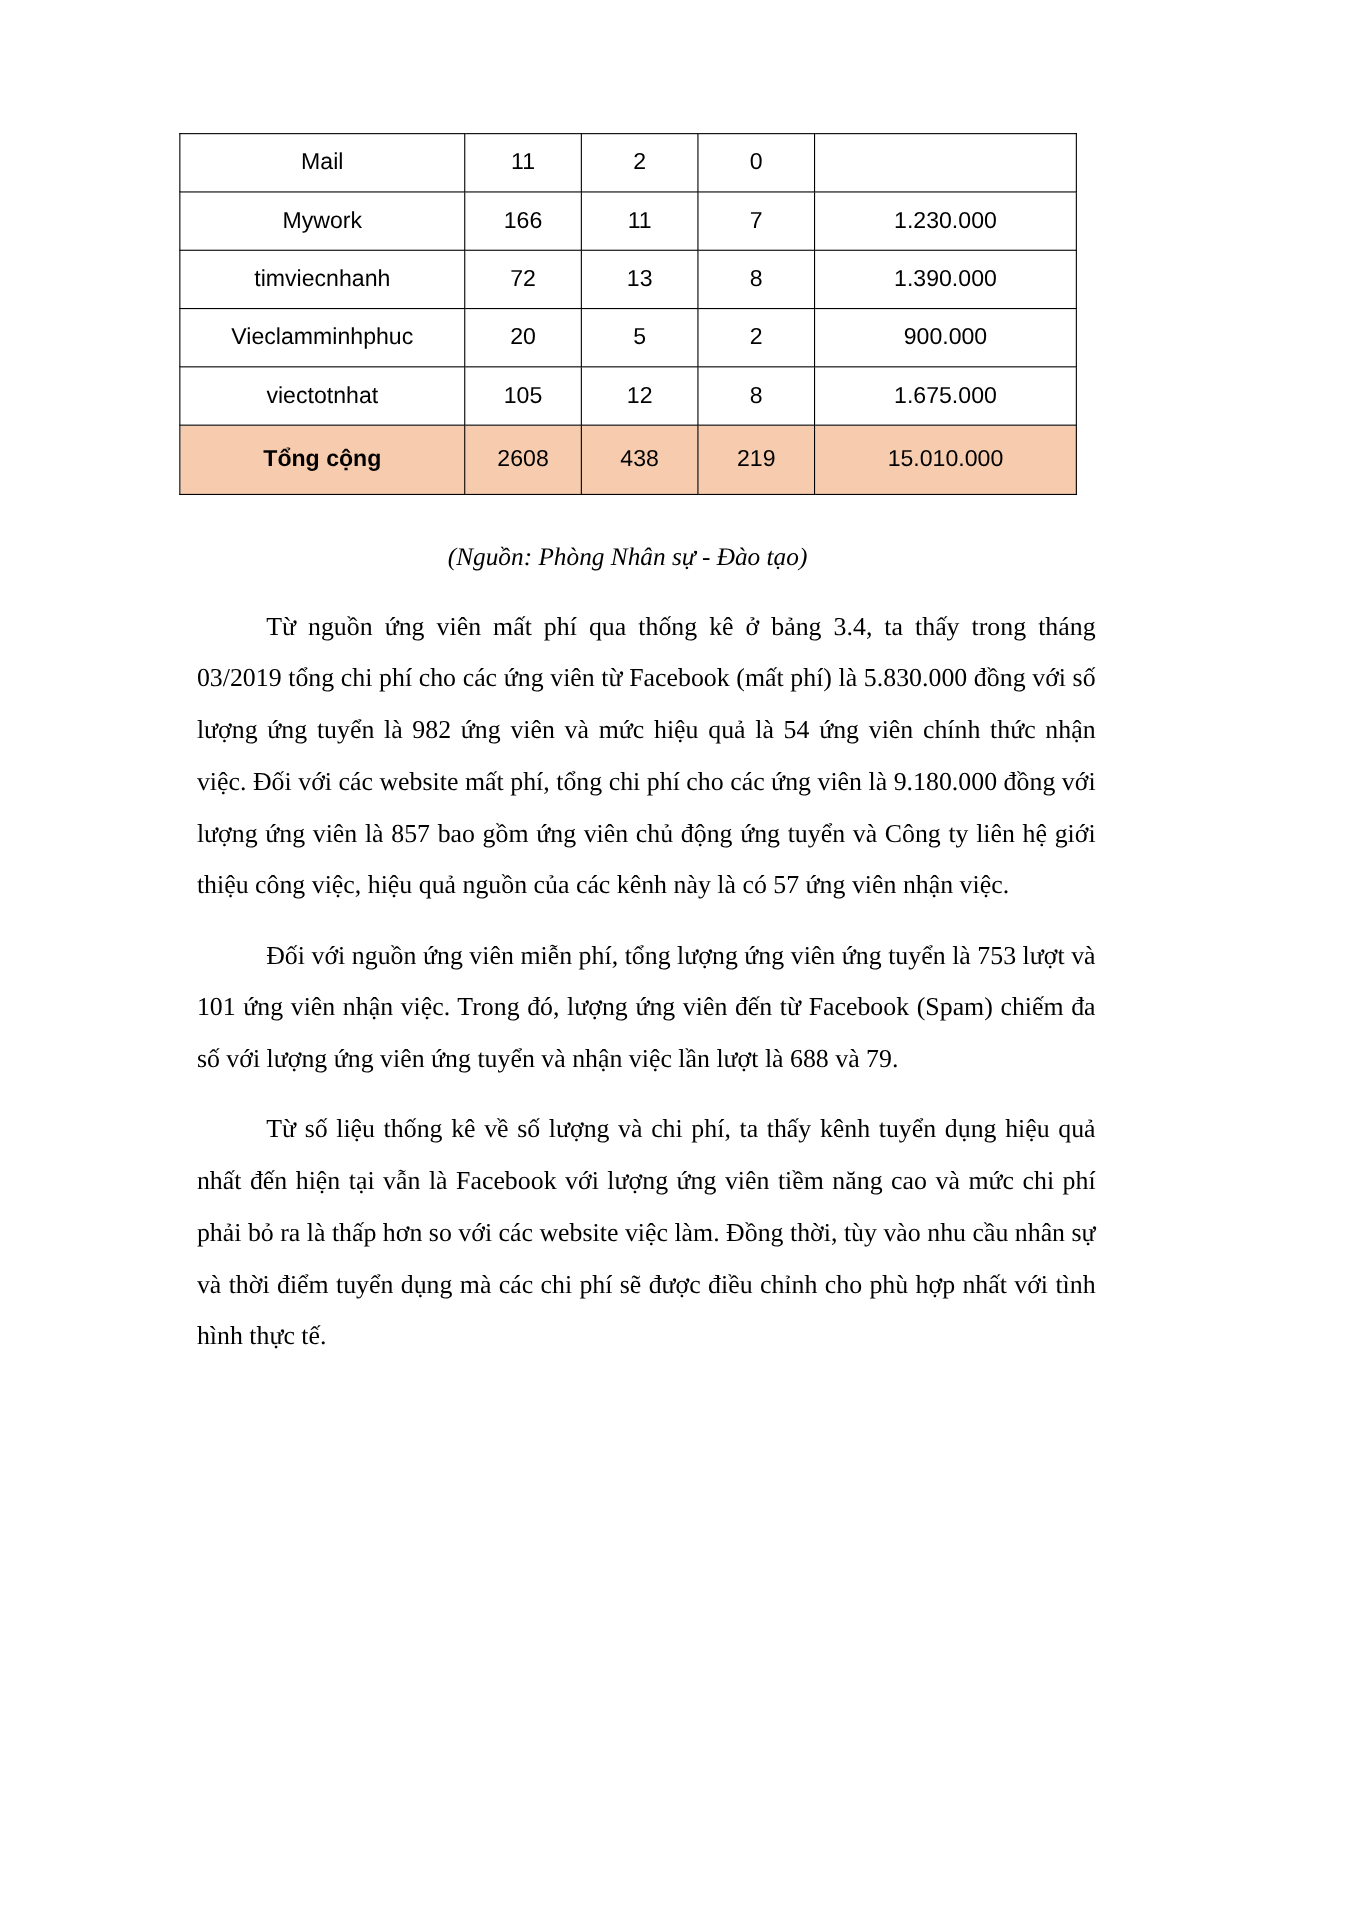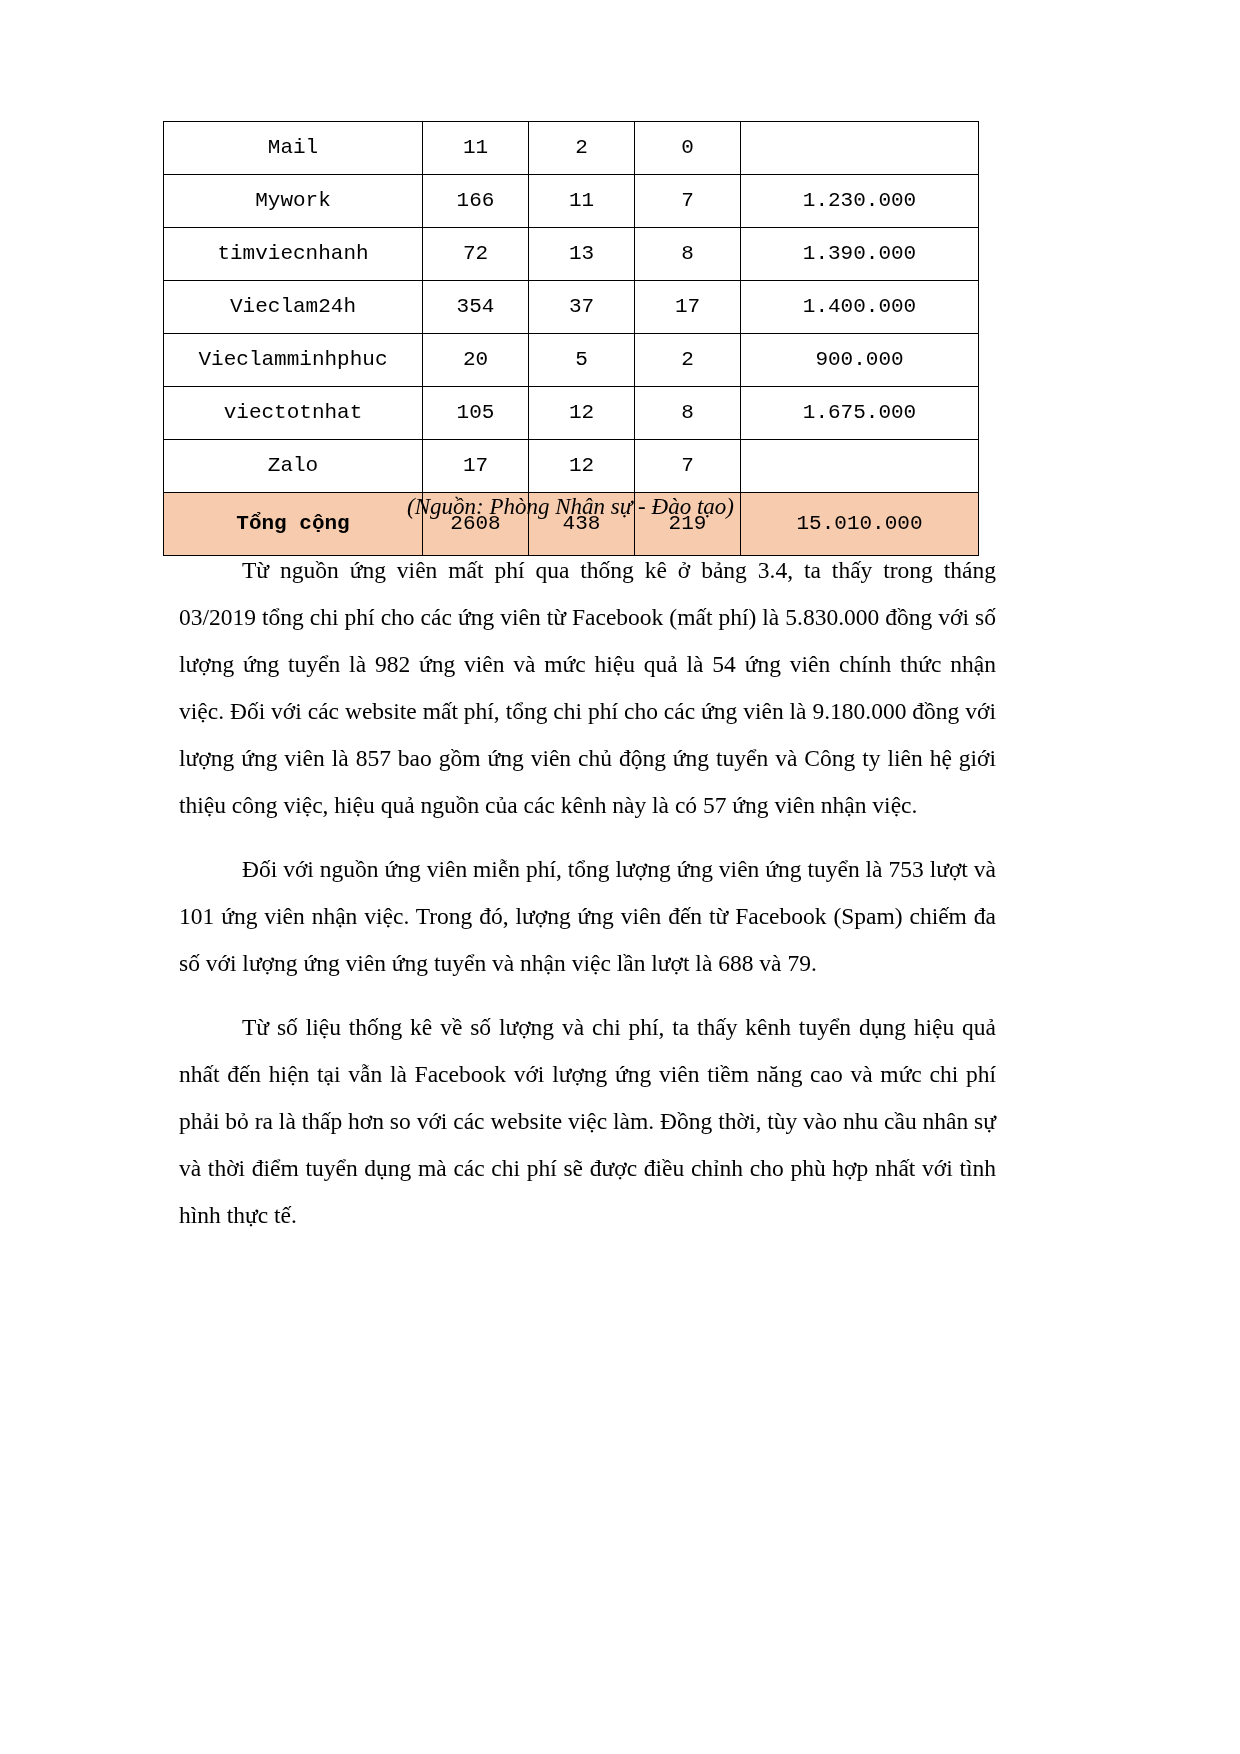--- a/index.html
+++ b/index.html
@@ -38,21 +38,21 @@
     table-layout: fixed;
   }
   table.data-table td {
     border: 1.6px solid #000000;
     font-size: 21px;
     line-height: 1.18;
     text-align: center;
     vertical-align: middle;
     height: 44px;
     padding: 4px 6px;
-    font-family: Liberation Mono, monospace;
+    font-family: Liberation Sans, sans-serif;
   }
   col.c-name   { width: 259px; }
   col.c-num1   { width: 106px; }
   col.c-num2   { width: 106px; }
   col.c-num3   { width: 106px; }
   col.c-cost   { width: 238px; }
 
   tr.total-row td {
     background: #f7cbad;
     height: 54px;
@@ -134,46 +134,32 @@
           <td>1.230.000</td>
         </tr>
         <tr>
           <td>timviecnhanh</td>
           <td>72</td>
           <td>13</td>
           <td>8</td>
           <td>1.390.000</td>
         </tr>
         <tr>
-          <td>Vieclam24h</td>
-          <td>354</td>
-          <td>37</td>
-          <td>17</td>
-          <td>1.400.000</td>
-        </tr>
-        <tr>
           <td>Vieclamminhphuc</td>
           <td>20</td>
           <td>5</td>
           <td>2</td>
           <td>900.000</td>
         </tr>
         <tr>
           <td>viectotnhat</td>
           <td>105</td>
           <td>12</td>
           <td>8</td>
           <td>1.675.000</td>
-        </tr>
-        <tr>
-          <td>Zalo</td>
-          <td>17</td>
-          <td>12</td>
-          <td>7</td>
-          <td></td>
         </tr>
         <tr class="total-row">
           <td class="total-label">Tổng cộng</td>
           <td>2608</td>
           <td>438</td>
           <td>219</td>
           <td>15.010.000</td>
         </tr>
       </tbody>
     </table>

